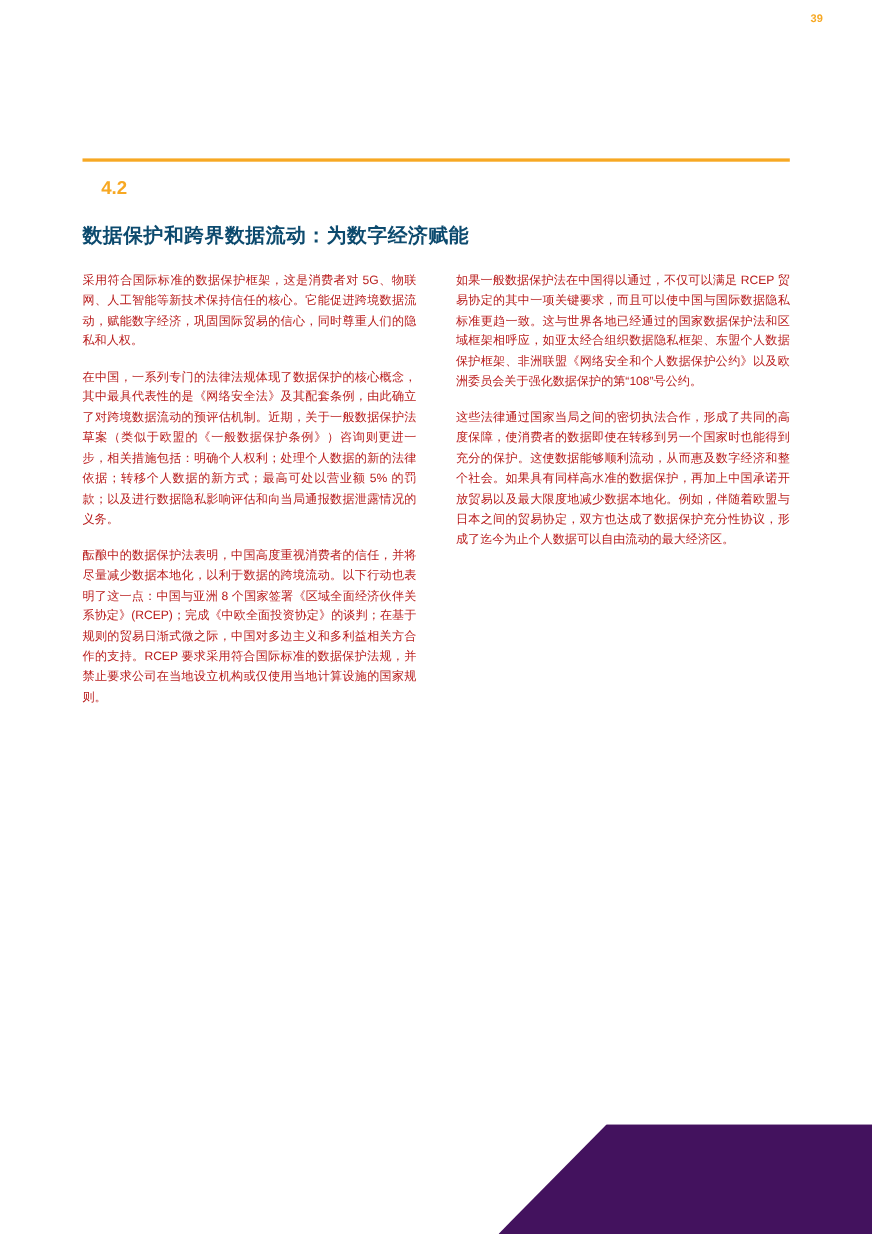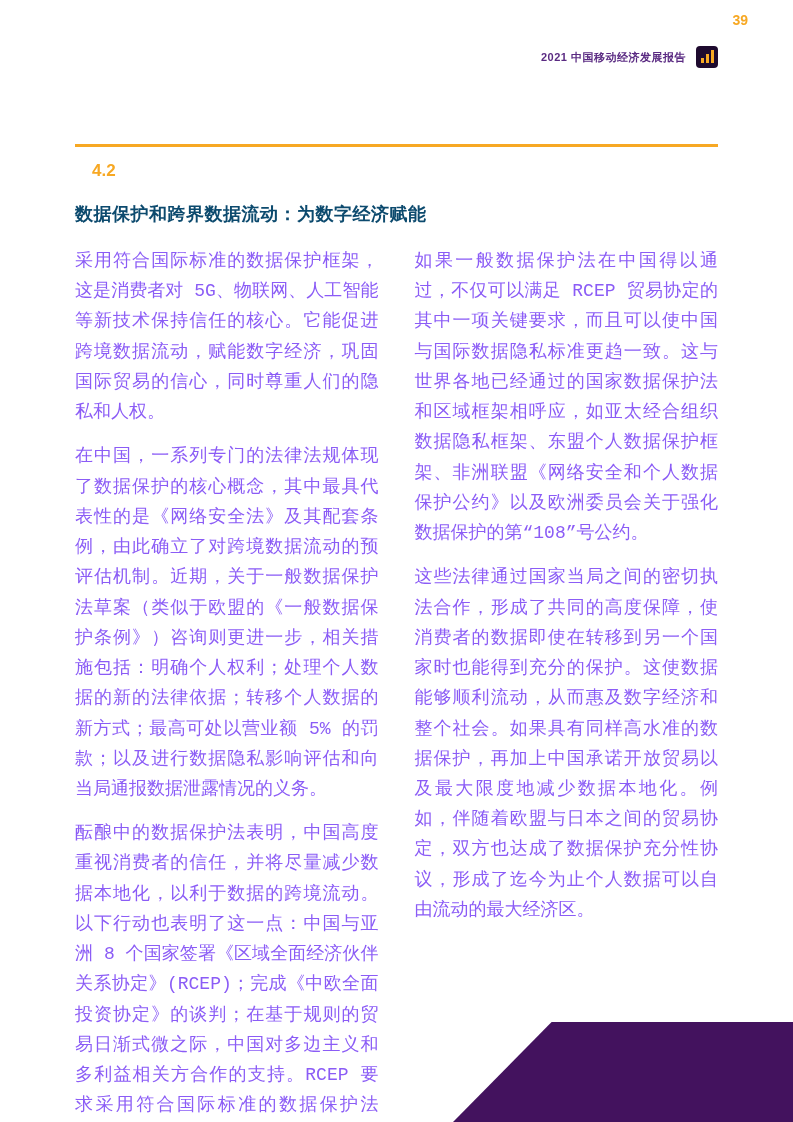--- a/index.html
+++ b/index.html
@@ -45,54 +45,45 @@
     color: #0c4a6e; font-size: 18px; font-weight: bold; letter-spacing: 0.5px;
   }
 
   
   .columns {
     position: absolute; top: 246px; left: 75px; width: 643px;
     display: flex; gap: 36px;
   }
   .col { flex: 1; }
   .col p {
-    color: #8b5cf6; font-size: 18px; line-height: 1.68;
+    color: #b91c1c; font-size: 11px; line-height: 1.68;
     text-align: justify; text-justify: inter-ideograph;
     margin-bottom: 14px;
-    font-family: Liberation Mono, monospace;
   }
 
   
   .footer-band {
     position: absolute; right: 0; bottom: 0;
     width: 340px; height: 100px; background: #43125E;
     clip-path: polygon(29% 0, 100% 0, 100% 100%, 0 100%);
   }
   .page-number {
     position: absolute; top: 12px; right: 45px;
-    color: #F7A823; font-size: 14px; font-weight: bold;
+    color: #F7A823; font-size: 10px; font-weight: bold;
   }
   .chapter-title {
     position: absolute; top: 52px; right: 23px;
     color: #FFFFFF; font-size: 11.5px; font-weight: bold; letter-spacing: 0.5px; margin-top: 44px;
   }
 </style>
 </head>
 <body>
 
 <div class="page">
 
-  <header class="page-header">
-    <span class="header-title">2021 中国移动经济发展报告</span>
-    <span class="logo">
-      <span class="logo-bar b1"></span>
-      <span class="logo-bar b2"></span>
-      <span class="logo-bar b3"></span>
-    </span>
-  </header>
 
   <div class="rule"></div>
 
   <div class="section-number">4.2</div>
 
   <h1 class="section-title">数据保护和跨界数据流动：为数字经济赋能</h1>
 
   <main class="columns">
     <div class="col">
       <p>采用符合国际标准的数据保护框架，这是消费者对 5G、物联网、人工智能等新技术保持信任的核心。它能促进跨境数据流动，赋能数字经济，巩固国际贸易的信心，同时尊重人们的隐私和人权。</p>

